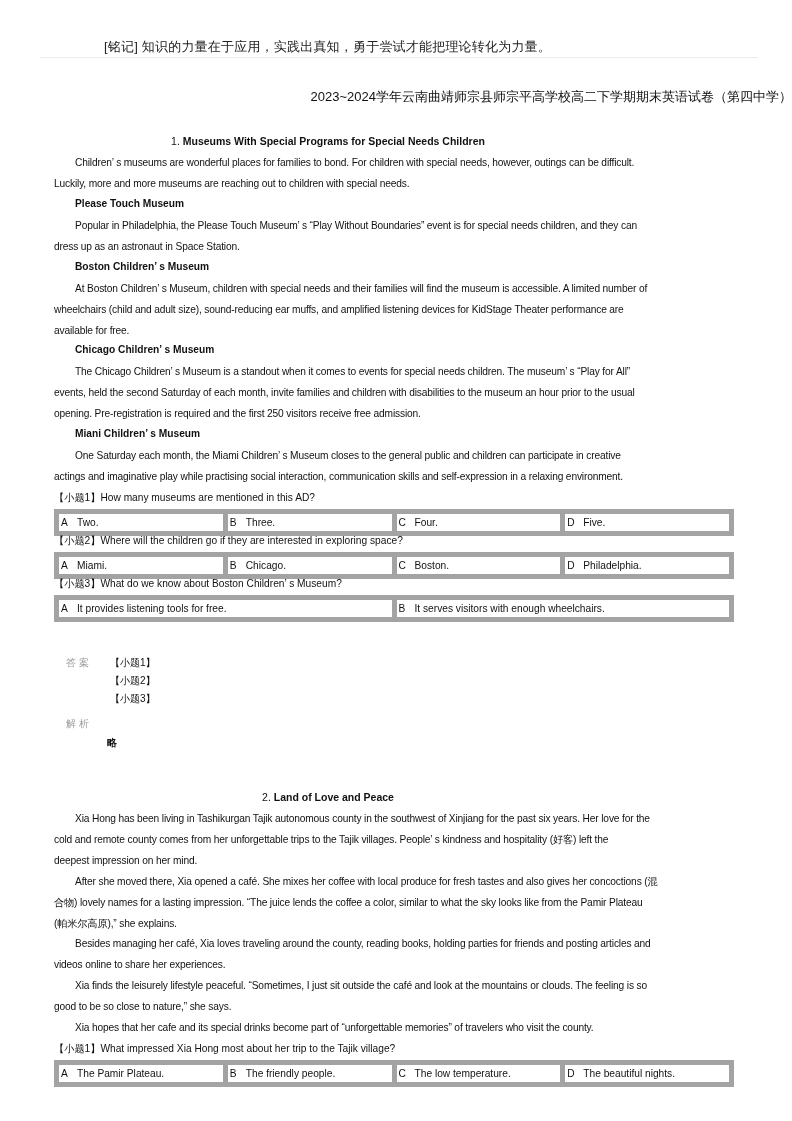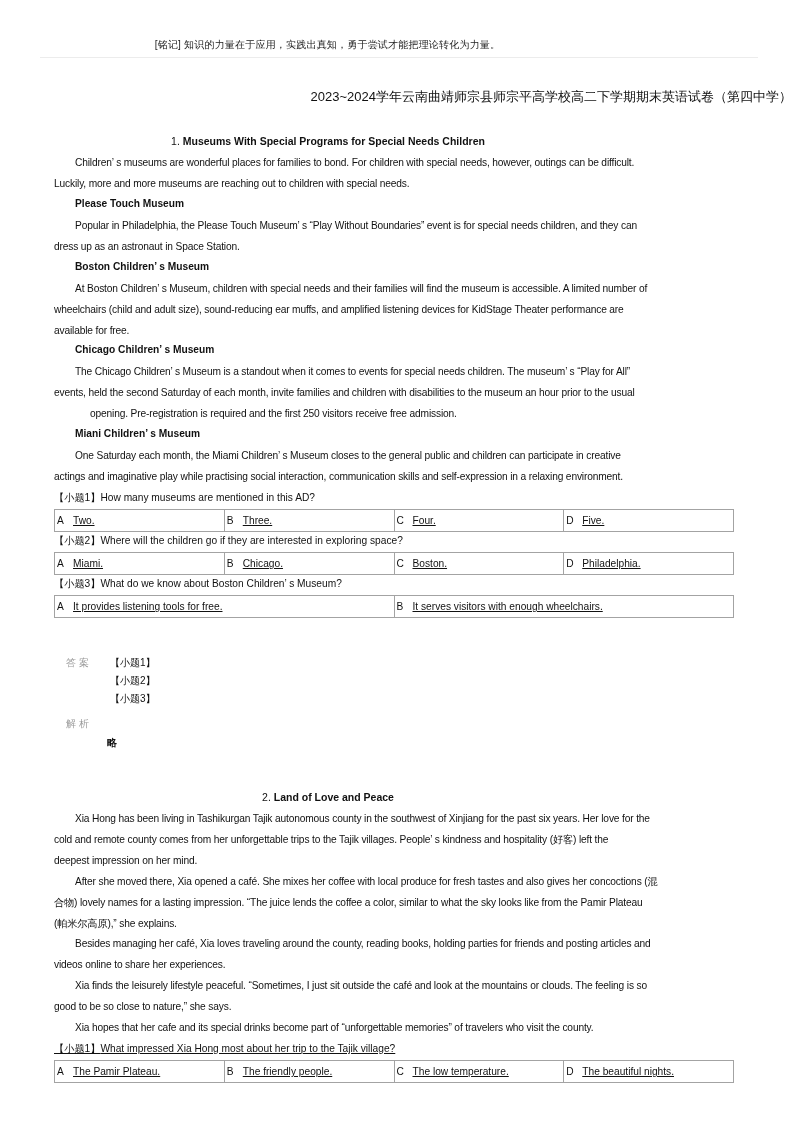--- a/index.html
+++ b/index.html
@@ -1,20 +1,20 @@
 <!DOCTYPE html>
 <html><head>
 <meta charset="utf-8">
 <style>
   * { margin: 0; padding: 0; box-sizing: border-box; }
   html, body { width: 792px; height: 1121px; background: #ffffff; overflow: hidden; }
   body { position: relative; font-family: "Liberation Sans", "DejaVu Sans", sans-serif; color: #111; }
   .header-note {
     position: absolute; top: 38px; left: 0; width: 655px; text-align: center;
-    font-size: 10px; color: #222; letter-spacing: 0.2px;
+    font-size: 13px; color: #222; letter-spacing: 0.2px;
   }
   .header-rule {
     position: absolute; top: 57px; left: 40px; width: 718px; height: 1px; background: #ececec;
   }
   .doc-title {
     position: absolute; top: 88px; left: 0; width: 792px; text-align: right;
     font-size: 13px; color: #111;
   }
   .abs { position: absolute; }
   .sec-title { width: 656px; left: 0; text-align: center; font-size: 10.5px; }
@@ -23,22 +23,22 @@
     left: 54px; width: 690px; font-size: 10.2px; line-height: 21px; color: #111;
     text-indent: 21px; letter-spacing: -0.15px;
   }
   .para.noindent { text-indent: 0; }
   .sub-head { left: 75px; font-size: 10.2px; font-weight: bold; }
   .question { left: 54px; font-size: 10.2px; }
   table.opts {
     position: absolute; left: 54px; width: 680px; border-collapse: collapse; table-layout: fixed;
   }
   table.opts td {
-    border: 1px solid #a3a3a3; height: 22px; font-size: 10.2px; padding: 0 0 0 2px;
-    white-space: nowrap; overflow: hidden; text-decoration: underline;
+    border: 5px solid #a3a3a3; height: 22px; font-size: 10.2px; padding: 0 0 0 2px;
+    white-space: nowrap; overflow: hidden;
   }
   .lbl { display: inline-block; width: 16px; }
   .ans-label { left: 66px; font-size: 10px; color: #9a9a9a; letter-spacing: 3px; }
   .ans-item { left: 110px; font-size: 10px; color: #111; }
   .lue { left: 107px; font-size: 10px; font-weight: bold; }
 </style>
 </head>
 <body>
 
 <div>
@@ -60,21 +60,21 @@
   <div class="abs para noindent" style="top:236px;">dress up as an astronaut in Space Station.</div>
 
   <div class="abs sub-head" style="top:261px;">Boston Children’ s Museum</div>
   <div class="abs para" style="top:278px;">At Boston Children’ s Museum, children with special needs and their families will find the museum is accessible. A limited number of</div>
   <div class="abs para noindent" style="top:299px;">wheelchairs (child and adult size), sound-reducing ear muffs, and amplified listening devices for KidStage Theater performance are</div>
   <div class="abs para noindent" style="top:320px;">available for free.</div>
 
   <div class="abs sub-head" style="top:344px;">Chicago Children’ s Museum</div>
   <div class="abs para" style="top:361px;">The Chicago Children’ s Museum is a standout when it comes to events for special needs children. The museum’ s  “Play for All”</div>
   <div class="abs para noindent" style="top:382px;">events, held the second Saturday of each month, invite families and children with disabilities to the museum an hour prior to the usual</div>
-  <div class="abs para noindent" style="top:403px;margin-left:36px;">opening. Pre-registration is required and the first 250 visitors receive free admission.</div>
+  <div class="abs para noindent" style="top:403px;">opening. Pre-registration is required and the first 250 visitors receive free admission.</div>
 
   <div class="abs sub-head" style="top:428px;">Miani Children’ s Museum</div>
   <div class="abs para" style="top:445px;">One Saturday each month, the Miami Children’ s Museum closes to the general public and children can participate in creative</div>
   <div class="abs para noindent" style="top:466px;">actings and imaginative play while practising social interaction, communication skills and self-expression in a relaxing environment.</div>
 
   <div class="abs question" style="top:491px;">
     <span>【小题1】</span><span>How many museums are mentioned in this AD?</span>
   </div>
   <table class="opts" style="top:509px;">
     <tbody>
@@ -134,21 +134,21 @@
   <div class="abs para noindent" style="top:913px;">(帕米尔高原),”  she explains.</div>
 
   <div class="abs para" style="top:933px;">Besides managing her café, Xia loves traveling around the county, reading books, holding parties for friends and posting articles and</div>
   <div class="abs para noindent" style="top:954px;">videos online to share her experiences.</div>
 
   <div class="abs para" style="top:975px;">Xia finds the leisurely lifestyle peaceful.  “Sometimes, I just sit outside the café and look at the mountains or clouds. The feeling is so</div>
   <div class="abs para noindent" style="top:996px;">good to be so close to nature,”  she says.</div>
 
   <div class="abs para" style="top:1017px;">Xia hopes that her cafe and its special drinks become part of  “unforgettable memories”  of travelers who visit the county.</div>
 
-  <div class="abs question" style="top:1042px;text-decoration:underline;">
+  <div class="abs question" style="top:1042px;">
     <span>【小题1】</span><span>What impressed Xia Hong most about her trip to the Tajik village?</span>
   </div>
   <table class="opts" style="top:1060px;">
     <tbody>
         <tr>
       <td><span class="lbl">A</span><span>The Pamir Plateau.</span></td>
       <td><span class="lbl">B</span><span>The friendly people.</span></td>
       <td><span class="lbl">C</span><span>The low temperature.</span></td>
       <td><span class="lbl">D</span><span>The beautiful nights.</span></td>
     </tr>

